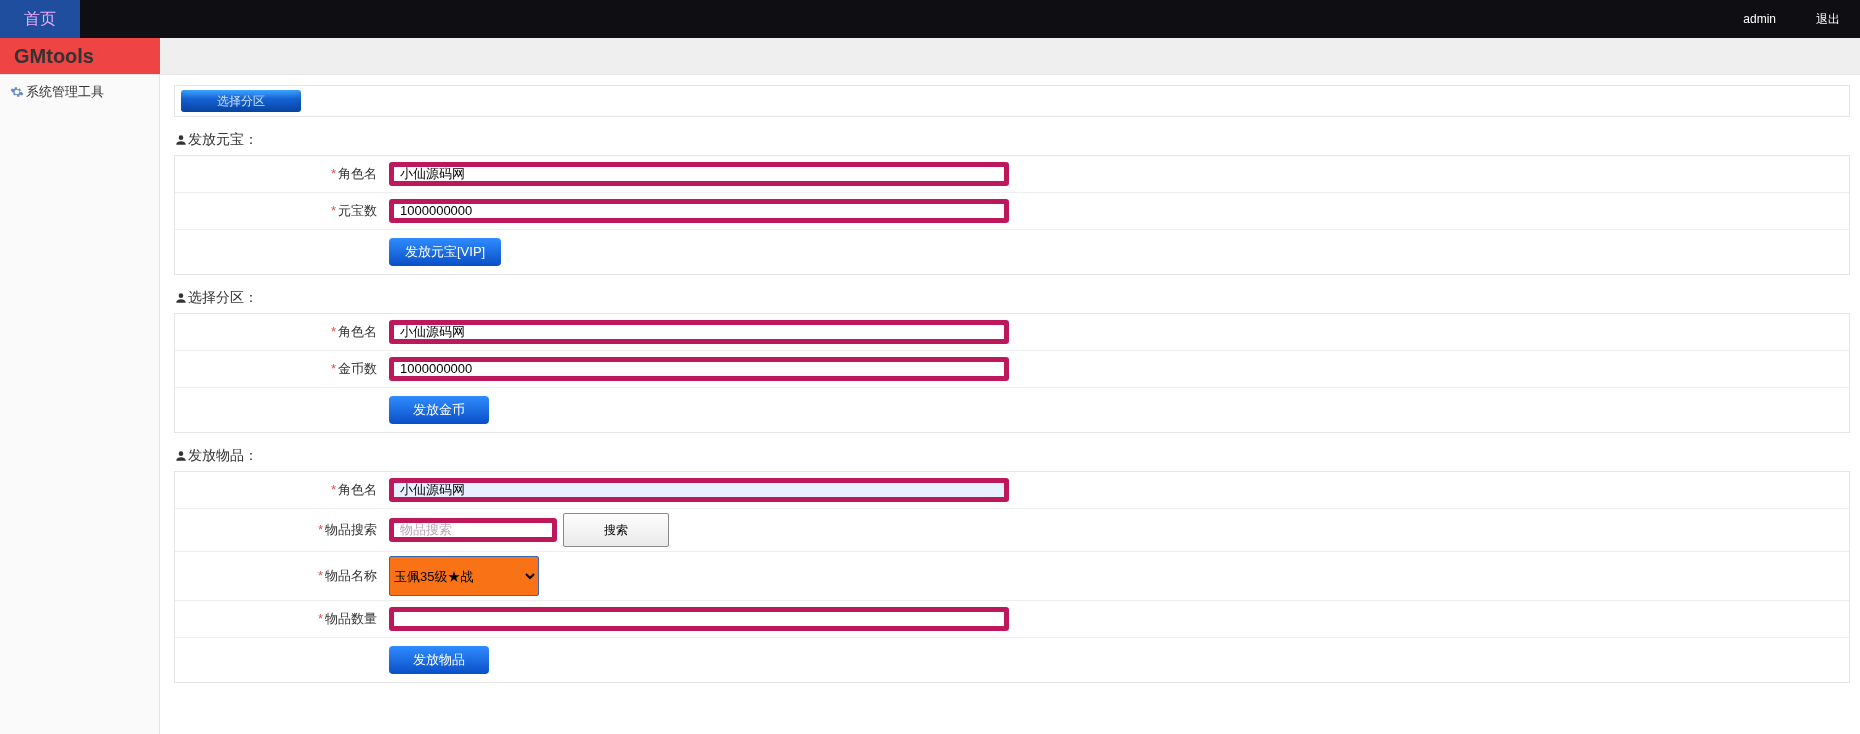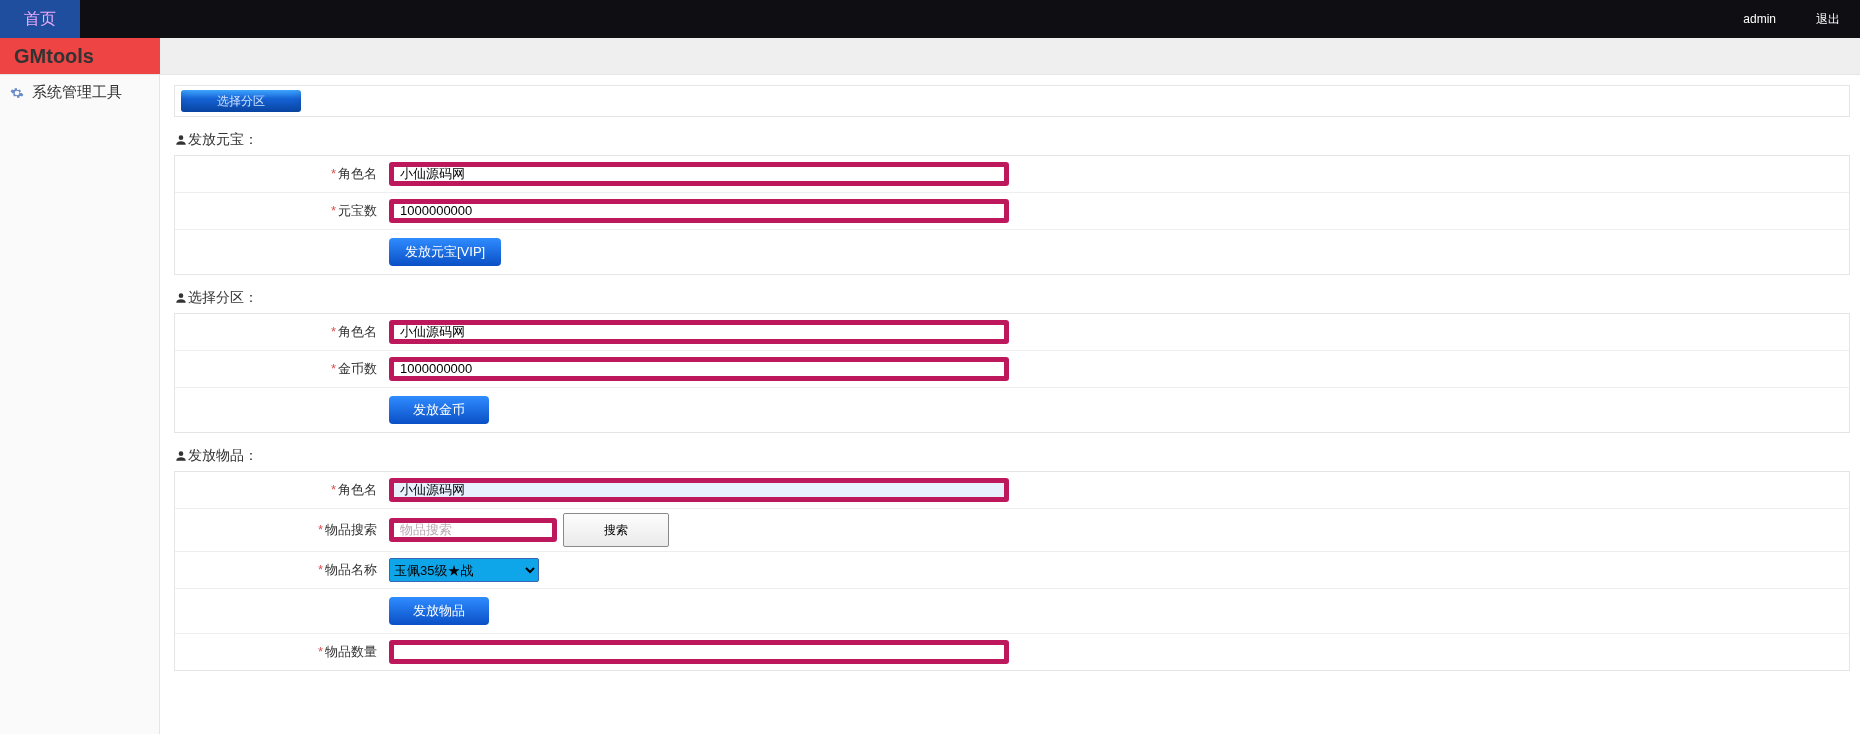--- a/index.html
+++ b/index.html
@@ -64,24 +64,24 @@
   }
   .sidebar {
     width: 160px;
     min-height: 660px;
     border-right: 1px solid #e5e5e5;
     background: #fafafa;
     box-sizing: border-box;
   }
   .sidebar .side-item {
     padding: 8px 10px;
-    font-size: 15px;
-    display: flex;
-    align-items: center;
-    gap: 8px;
+    font-size: 13px;
+    display: flex;
+    align-items: center;
+    gap: 2px;
     cursor: default;
   }
   .sidebar .side-item svg { width: 14px; height: 14px; }
 
   .content {
     flex: 1;
     padding: 10px 10px 10px 14px;
     box-sizing: border-box;
   }
 
@@ -158,26 +158,26 @@
     line-height: 20px;
     padding: 0 40px;
     font-size: 12px;
     border: 1px solid #8a8a8a;
     background: linear-gradient(#fdfdfd,#eaeaea);
     border-radius: 2px;
     cursor: pointer;
   }
 
   .form-field select {
-    height: 24px;
+    height: 40px;
     border: 1px solid #3a66b7;
     border-radius: 2px;
     font-size: 13px;
     min-width: 150px;
-    background: #0ea5e9;
+    background: #f97316;
   }
 
   .btn-primary {
     display: inline-block;
     height: 28px;
     line-height: 28px;
     padding: 0 16px;
     min-width: 100px;
     text-align: center;
     color: #fff;
@@ -333,34 +333,34 @@
         <div class="form-label">
           <span class="req">*</span><span>物品名称</span>
         </div>
         <div class="form-field">
           <select>
             <option>玉佩35级★战</option>
           </select>
         </div>
       </div>
 
+      <div class="form-row">
+        <div class="form-label">
+          <span class="req">*</span><span>物品数量</span>
+        </div>
+        <div class="form-field">
+          <input type="text" class="w-wide" value="" style="">
+        </div>
+      </div>
+
       <div class="form-row btn-row">
         <div class="form-label"></div>
         <div class="form-field">
           <button class="btn-primary">
             <span>发放物品</span>
           </button>
         </div>
       </div>
 
-      <div class="form-row">
-        <div class="form-label">
-          <span class="req">*</span><span>物品数量</span>
-        </div>
-        <div class="form-field">
-          <input type="text" class="w-wide" value="" style="">
-        </div>
-      </div>
-
     </div>
 
   </div>
 </div>
 
 </body></html>

